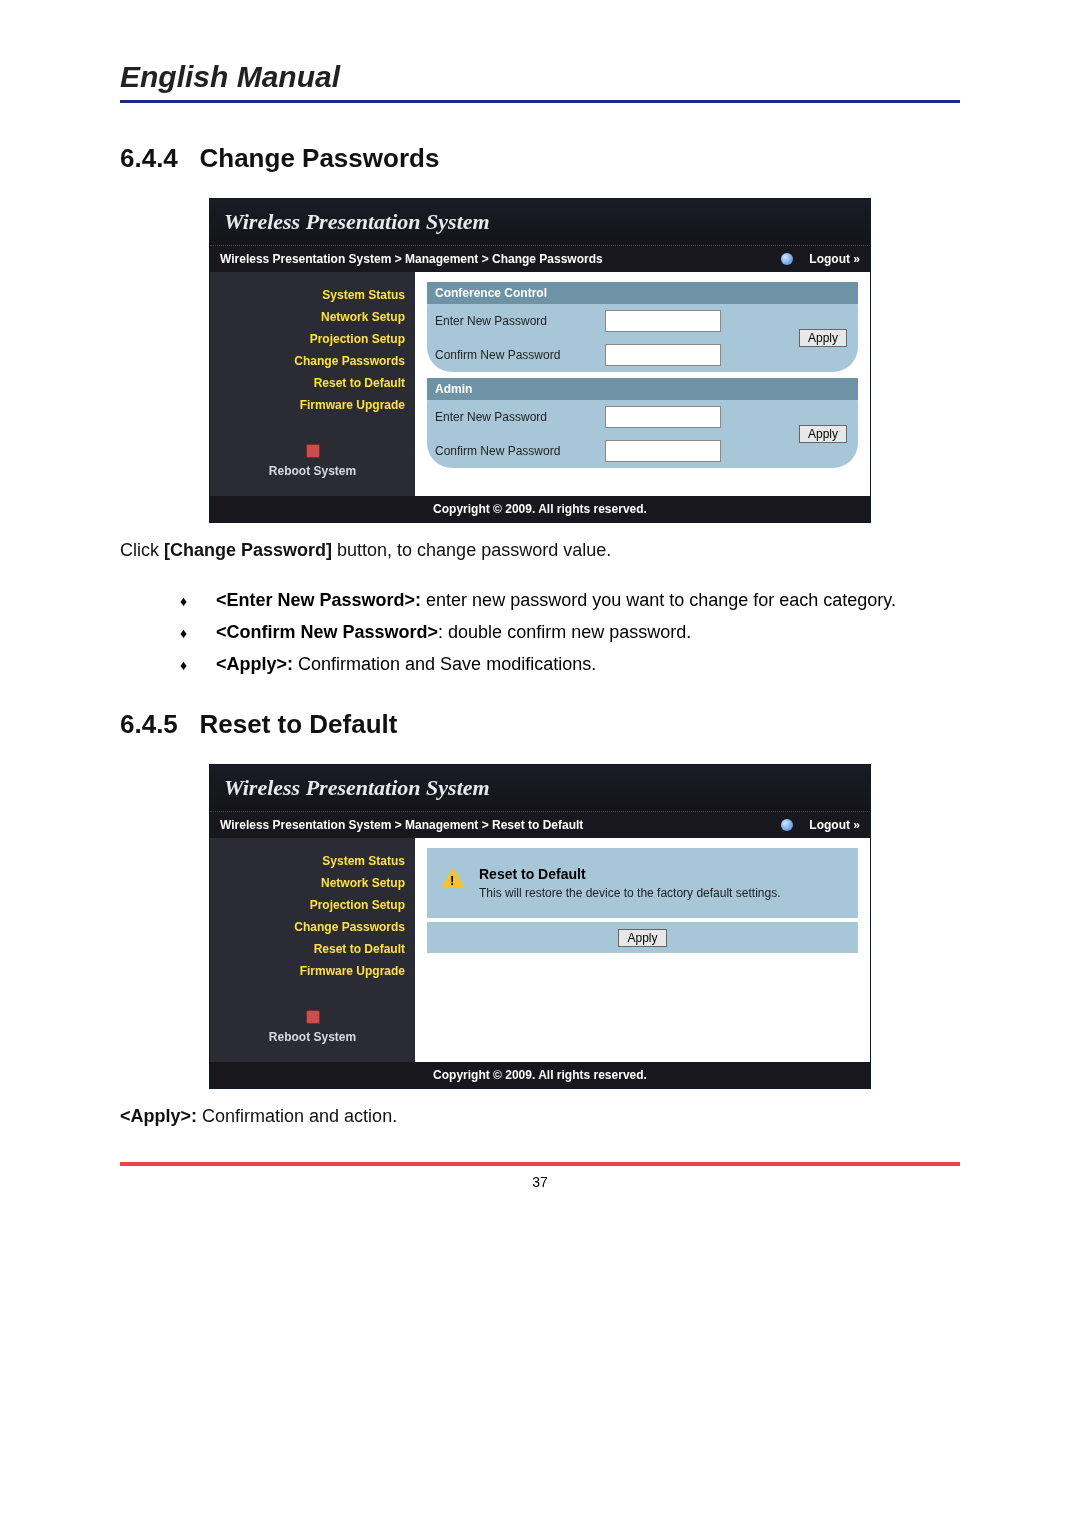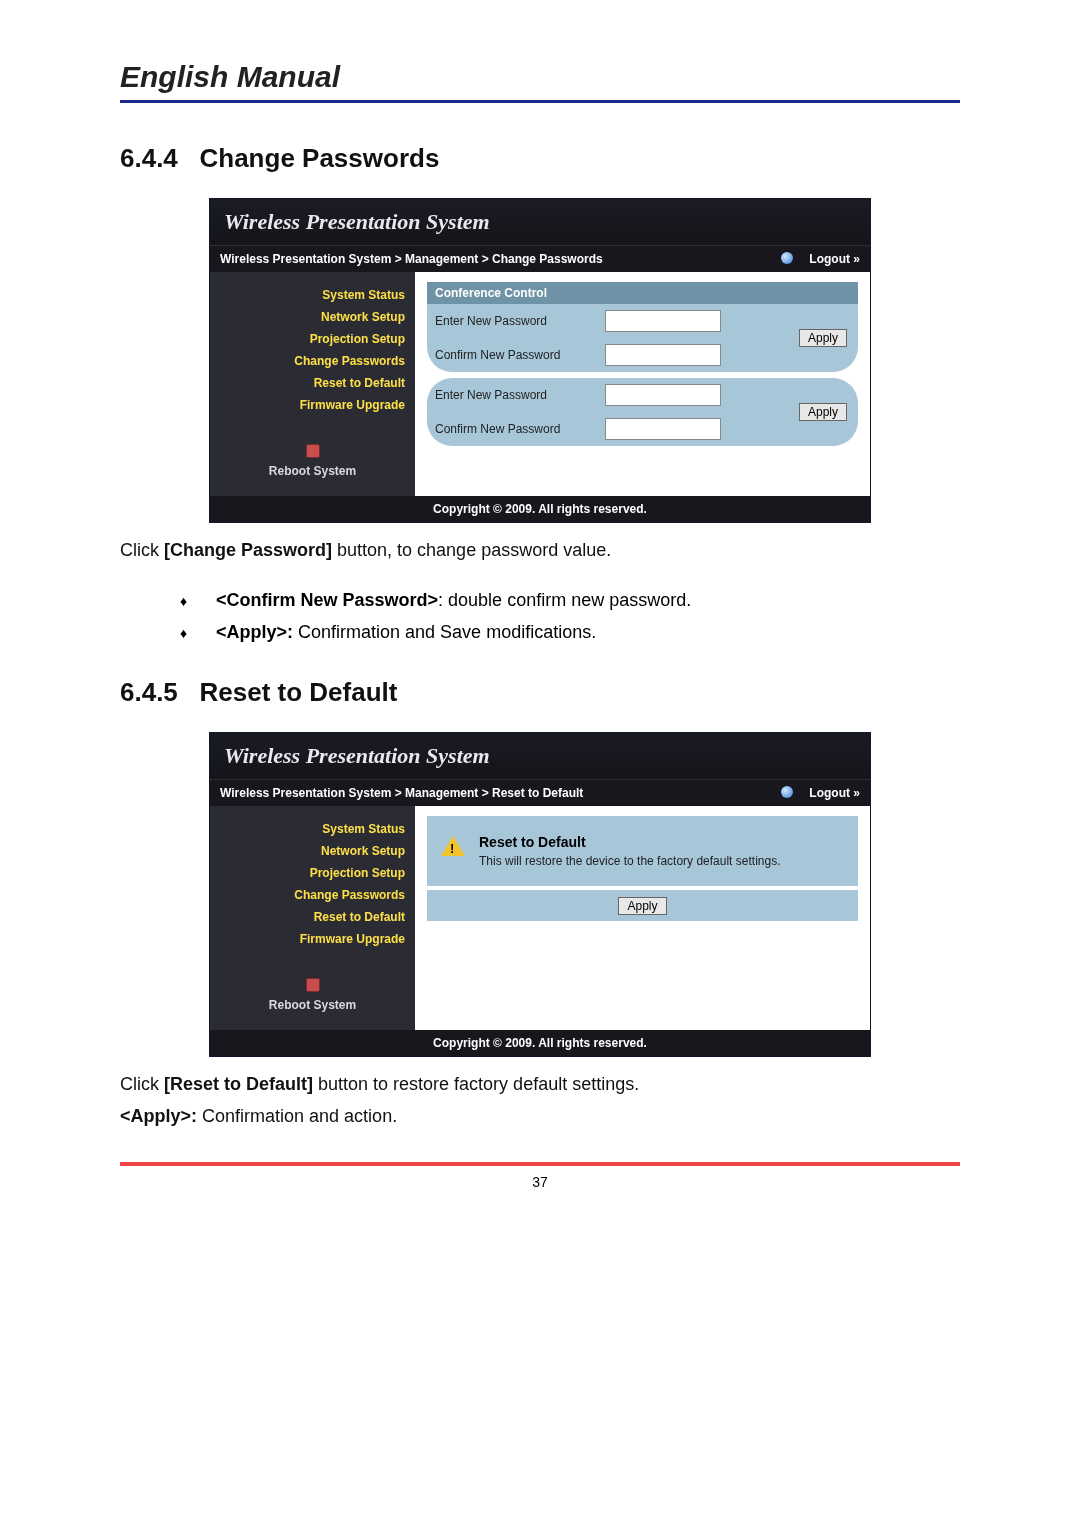--- a/index.html
+++ b/index.html
@@ -49,21 +49,21 @@
     color: #fff;
     font-size: 12px;
     font-weight: bold;
     padding: 6px 10px;
     display: flex;
     justify-content: space-between;
     align-items: center;
   }
   .breadcrumb-bar .logout {
     display: flex;
-    align-items: flex-start;
+    align-items: center;
     gap: 16px;
     cursor: pointer;
   }
   .logout-icon {
     width: 12px; height: 12px;
     border-radius: 50%;
     background: radial-gradient(circle at 35% 35%, #cfe8ff, #3a7bd5);
     display: inline-block;
   }
   .body-area {
@@ -270,20 +270,21 @@
                 <span class="label">Confirm New Password</span>
                 <input type="text" style="">
               </div>
             </div>
             <div class="apply-col">
               <button class="apply-btn">Apply</button>
             </div>
           </div>
         </div>
         <div class="panel">
+          <div class="panel-head">Admin</div>
           <div class="two-row-apply">
             <div class="rows">
               <div class="panel-row">
                 <span class="label">Enter New Password</span>
                 <input type="text" style="">
               </div>
               <div class="panel-row">
                 <span class="label">Confirm New Password</span>
                 <input type="text" style="">
               </div>
@@ -296,20 +297,21 @@
       </div>
     </div>
     <div class="footer-bar">Copyright © 2009. All rights reserved.</div>
   </div>
 
   <div class="desc">
     <span>Click </span><span class="b">[Change Password]</span><span> button, to change password value.</span>
   </div>
 
   <ul class="bullet-list">
+    <li><span class="b">&lt;Enter New Password&gt;:</span><span> enter new password you want to change for each category.</span></li>
     <li><span class="b">&lt;Confirm New Password&gt;</span><span>: double confirm new password.</span></li>
     <li><span class="b">&lt;Apply&gt;:</span><span> Confirmation and Save modifications.</span></li>
   </ul>
 
   <div class="section-title">
     <span>6.4.5</span>&nbsp;&nbsp;
     <span>Reset to Default</span>
   </div>
 
   <div class="screenshot">
@@ -345,23 +347,20 @@
           </div>
         </div>
         <div class="reset-apply-row">
           <button class="apply-btn">Apply</button>
         </div>
       </div>
     </div>
     <div class="footer-bar">Copyright © 2009. All rights reserved.</div>
   </div>
 
-  <div class="desc" style="margin-bottom:2px;">
-    <span>Click </span><span class="b">[Reset to Default]</span><span> button to restore factory default settings.</span>
-  </div>
   <div class="desc">
     <span class="b">&lt;Apply&gt;:</span><span> Confirmation and action.</span>
   </div>
 
   <div class="page-footer">
     <span>37</span>
   </div>
 </div>
 
 </body></html>

